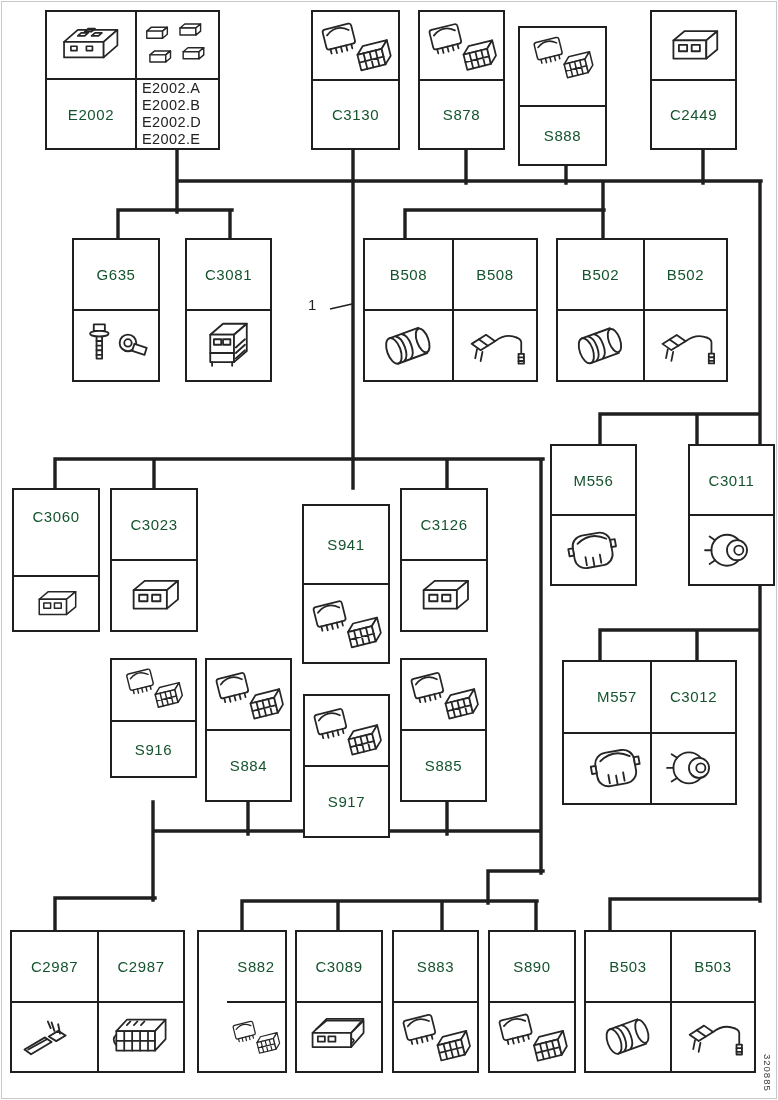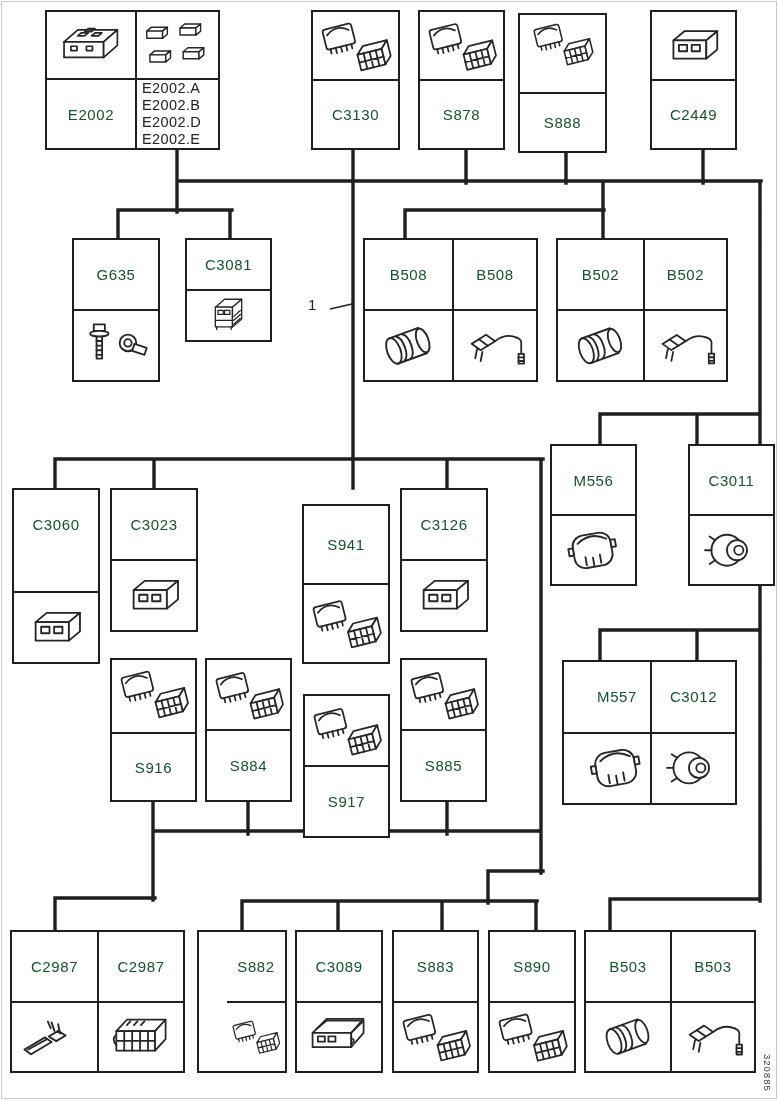--- a/index.html
+++ b/index.html
@@ -220,21 +220,21 @@
         <div class="cell label-cell">C3130</div>
       </div>
       <div class="node" style="left: 418px; top: 10px; width: 87px; height: 140px;">
         <div class="cell icon-cell">
           <svg class="ic">
             <use href="#switch-connector-icon"></use>
           </svg>
         </div>
         <div class="cell label-cell">S878</div>
       </div>
-      <div class="node" style="left: 518px; top: 13px; width: 89px; height: 140px; gap: 20px;">
+      <div class="node" style="left: 518px; top: 26px; width: 89px; height: 140px; gap: 20px;">
         <div class="cell icon-cell">
           <svg class="ic">
             <use href="#switch-connector-icon"></use>
           </svg>
         </div>
         <div class="cell label-cell">S888</div>
       </div>
       <div class="node" style="left: 650px; top: 10px; width: 87px; height: 140px;">
         <div class="cell icon-cell">
           <svg class="ic">
@@ -244,21 +244,21 @@
         <div class="cell label-cell">C2449</div>
       </div>
       <div class="node" style="left: 72px; top: 238px; width: 88px; height: 144px;">
         <div class="cell label-cell">G635</div>
         <div class="cell icon-cell">
           <svg class="ic">
             <use href="#ground-terminal-icon"></use>
           </svg>
         </div>
       </div>
-      <div class="node" style="left: 185px; top: 238px; width: 87px; height: 104px;">
+      <div class="node" style="left: 185px; top: 238px; width: 87px; height: 144px;">
         <div class="cell label-cell">C3081</div>
         <div class="cell icon-cell">
           <svg class="ic">
             <use href="#relay-module-icon"></use>
           </svg>
         </div>
       </div>
       <div class="node" style="left: 363px; top: 238px; width: 91px; height: 144px;">
         <div class="cell label-cell">B508</div>
         <div class="cell icon-cell">
@@ -300,21 +300,21 @@
         </div>
       </div>
       <div class="node" style="left: 650px; top: 444px; width: 87px; height: 142px; margin-left: 38px;">
         <div class="cell label-cell">C3011</div>
         <div class="cell icon-cell">
           <svg class="ic">
             <use href="#round-connector-icon"></use>
           </svg>
         </div>
       </div>
-      <div class="node" style="left: 12px; top: 488px; width: 88px; height: 176px; gap: 32px;">
+      <div class="node" style="left: 12px; top: 488px; width: 88px; height: 144px; gap: 32px;">
         <div class="cell label-cell">C3060</div>
         <div class="cell icon-cell">
           <svg class="ic">
             <use href="#connector-icon"></use>
           </svg>
         </div>
       </div>
       <div class="node" style="left: 110px; top: 488px; width: 88px; height: 144px;">
         <div class="cell label-cell">C3023</div>
         <div class="cell icon-cell">
@@ -332,21 +332,21 @@
         </div>
       </div>
       <div class="node" style="left: 400px; top: 488px; width: 88px; height: 144px;">
         <div class="cell label-cell">C3126</div>
         <div class="cell icon-cell">
           <svg class="ic">
             <use href="#connector-icon"></use>
           </svg>
         </div>
       </div>
-      <div class="node" style="left: 110px; top: 658px; width: 87px; height: 144px; gap: 6px;">
+      <div class="node" style="left: 110px; top: 658px; width: 87px; height: 120px; gap: 6px;">
         <div class="cell icon-cell">
           <svg class="ic">
             <use href="#switch-connector-icon"></use>
           </svg>
         </div>
         <div class="cell label-cell">S916</div>
       </div>
       <div class="node" style="left: 205px; top: 658px; width: 87px; height: 144px;">
         <div class="cell icon-cell">
           <svg class="ic">

